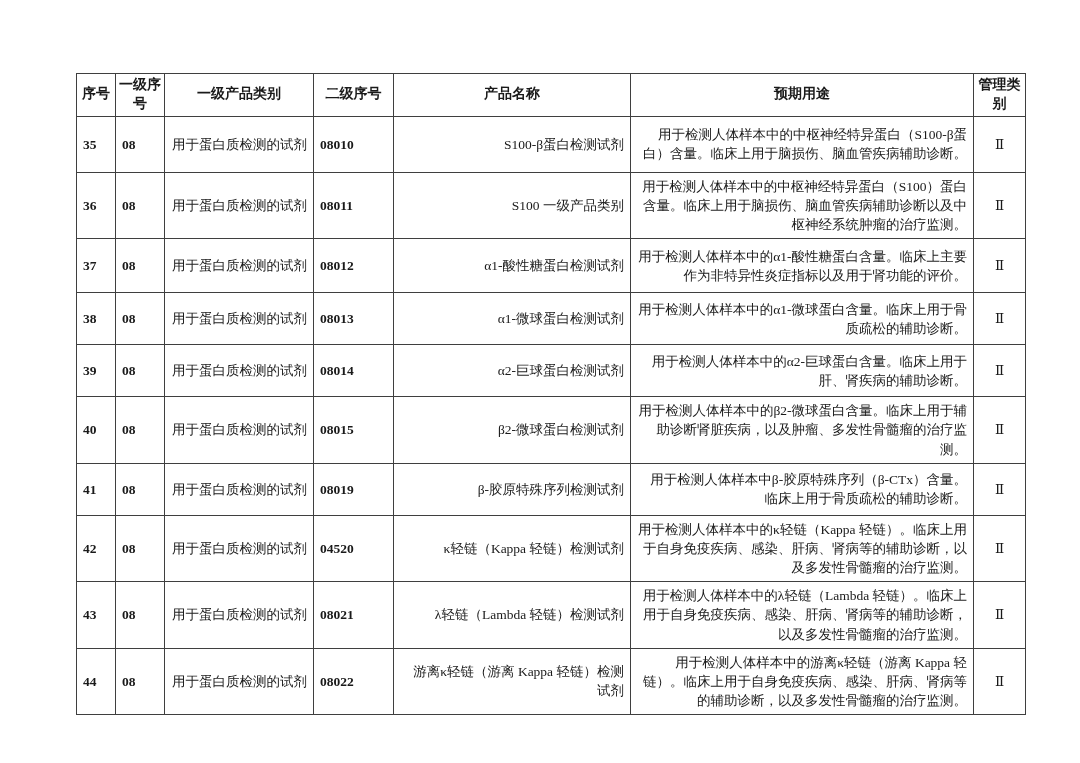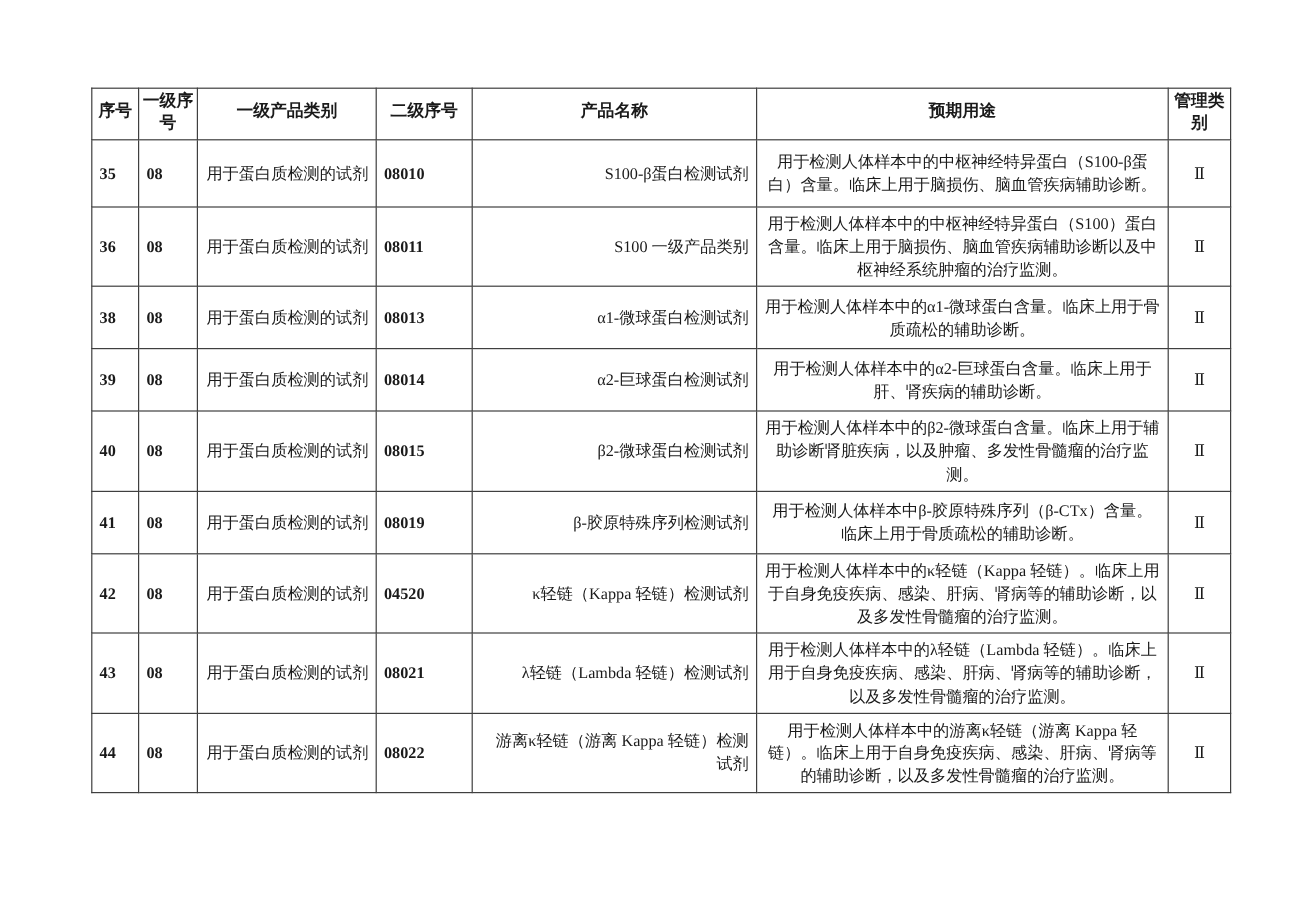--- a/index.html
+++ b/index.html
@@ -38,21 +38,21 @@
   }
   table.doc-table th {
     font-weight: bold;
     text-align: center;
     font-size: 14px;
     line-height: 1.35;
     padding: 2px 2px;
   }
   td.c-center { text-align: left; font-weight: bold; }
   td.c-left   { text-align: right; margin-top: 40px; }
-  td.c-use    { text-align: center; padding: 3px 6px; }
+  td.c-use    { text-align: right; padding: 3px 6px; }
   td.c-class  { text-align: center; font-family: "Liberation Serif", "DejaVu Serif", serif; }
 </style>
 </head>
 <body>
 
 <div class="page">
   <table class="doc-table">
     <colgroup>
       <col style="width:39px">
       <col style="width:49px">
@@ -83,20 +83,29 @@
         <td class="c-use">用于检测人体样本中的中枢神经特异蛋白（S100-β蛋白）含量。临床上用于脑损伤、脑血管疾病辅助诊断。</td>
         <td class="c-class">Ⅱ</td>
       </tr>
       <tr style="height:62px">
         <td class="c-center">36</td>
         <td class="c-center">08</td>
         <td class="c-left">用于蛋白质检测的试剂</td>
         <td class="c-center">08011</td>
         <td class="c-left">S100 一级产品类别</td>
         <td class="c-use">用于检测人体样本中的中枢神经特异蛋白（S100）蛋白含量。临床上用于脑损伤、脑血管疾病辅助诊断以及中枢神经系统肿瘤的治疗监测。</td>
+        <td class="c-class">Ⅱ</td>
+      </tr>
+      <tr style="height:54px">
+        <td class="c-center">37</td>
+        <td class="c-center">08</td>
+        <td class="c-left">用于蛋白质检测的试剂</td>
+        <td class="c-center">08012</td>
+        <td class="c-left">α1-酸性糖蛋白检测试剂</td>
+        <td class="c-use">用于检测人体样本中的α1-酸性糖蛋白含量。临床上主要作为非特异性炎症指标以及用于肾功能的评价。</td>
         <td class="c-class">Ⅱ</td>
       </tr>
       <tr style="height:52px">
         <td class="c-center">38</td>
         <td class="c-center">08</td>
         <td class="c-left">用于蛋白质检测的试剂</td>
         <td class="c-center">08013</td>
         <td class="c-left">α1-微球蛋白检测试剂</td>
         <td class="c-use">用于检测人体样本中的α1-微球蛋白含量。临床上用于骨质疏松的辅助诊断。</td>
         <td class="c-class">Ⅱ</td>

